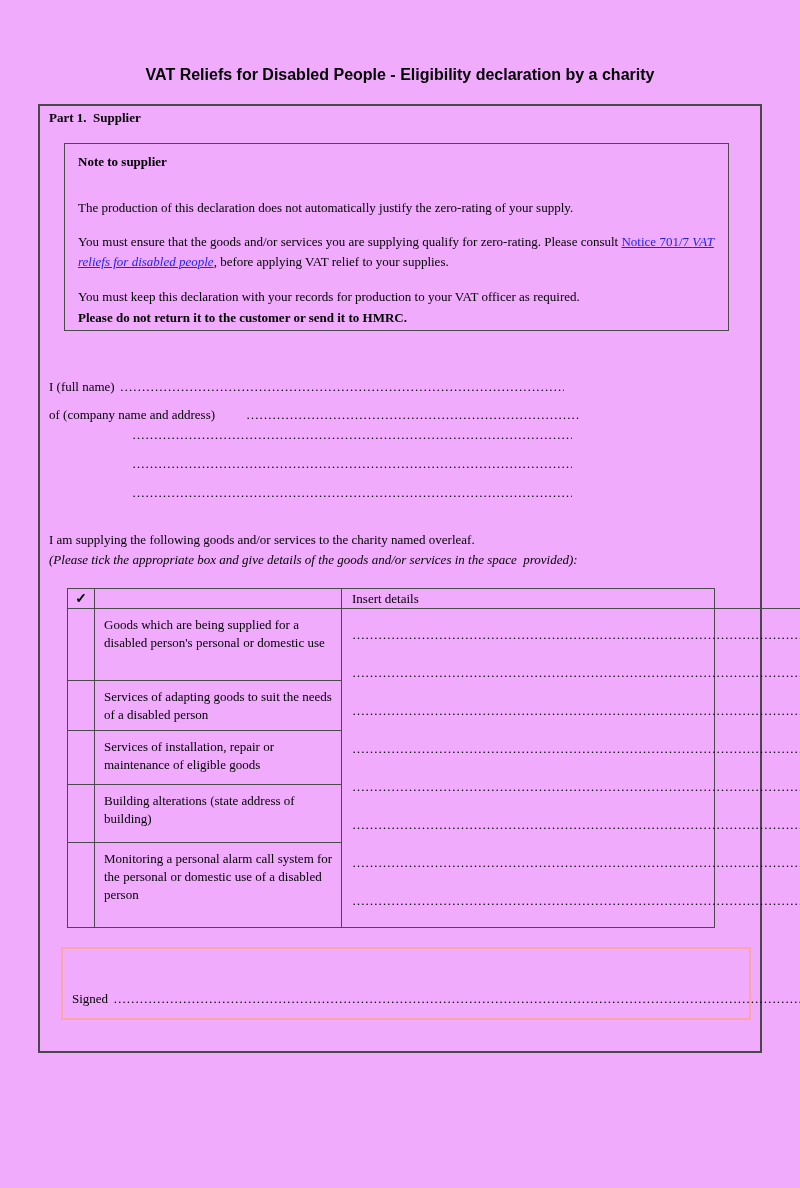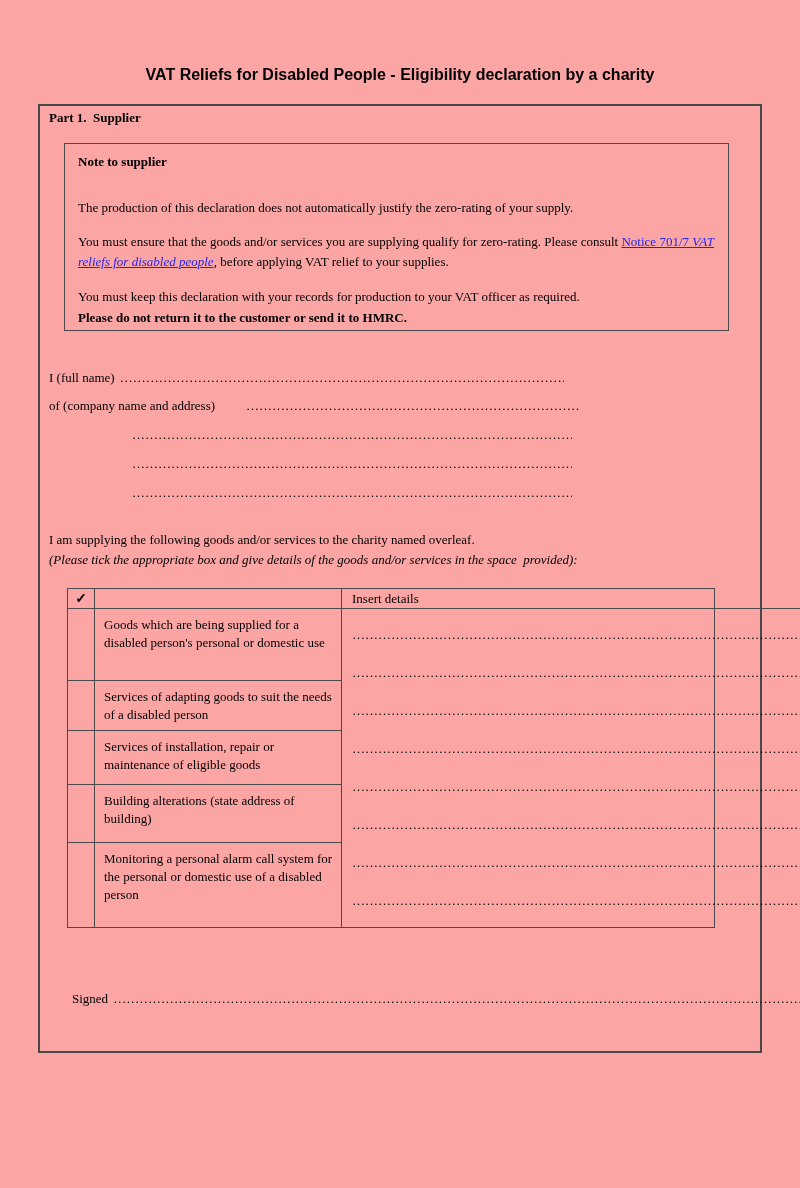--- a/index.html
+++ b/index.html
@@ -1,17 +1,17 @@
 <!DOCTYPE html>
 <html lang="en"><head>
 <meta charset="utf-8">
 <style>
   html,body{margin:0;padding:0;background:#ffffff;}
   .page{
-    position:relative;width:800px;height:1188px;background:#fca5a5;
+    position:relative;width:800px;height:1188px;background:#f0abfc;
     font-family:"Liberation Sans","DejaVu Sans",sans-serif;color:#000;
     font-size:13px;overflow:hidden;
   }
   .doc-title{
     position:absolute;top:66px;left:0;width:800px;text-align:center;
     font-size:16px;font-weight:bold;
   }
   .outer-box{
     position:absolute;left:38px;top:104px;width:724px;height:949px;
     border:2px solid #484848;box-sizing:border-box;font-family:Liberation Serif, serif;
@@ -29,21 +29,21 @@
   .note-p{margin-top:27px;}
   .note-p.tight{margin-top:14px;line-height:1.6;}
   a.doc-link{color:#2424e8;text-decoration:underline;cursor:pointer;}
   a.doc-link .it{font-style:italic;}
   .bold-line{font-weight:bold;}
 
   .fill-line{
     position:absolute;display:flex;align-items:baseline;
     white-space:nowrap;
   }
-  .fill-line .label{flex:0 0 auto;}
+  .fill-line .label{flex:0 0 auto;margin-top:9px;}
   .dots{
     flex:1 1 auto;overflow:hidden;white-space:nowrap;
     margin-left:5px;letter-spacing:0;
   }
 
   .supply-line{position:absolute;left:9px;white-space:pre-wrap;}
   .italic{font-style:italic;}
 
   .form-table{
     position:absolute;left:27px;top:482px;width:648px;height:340px;

